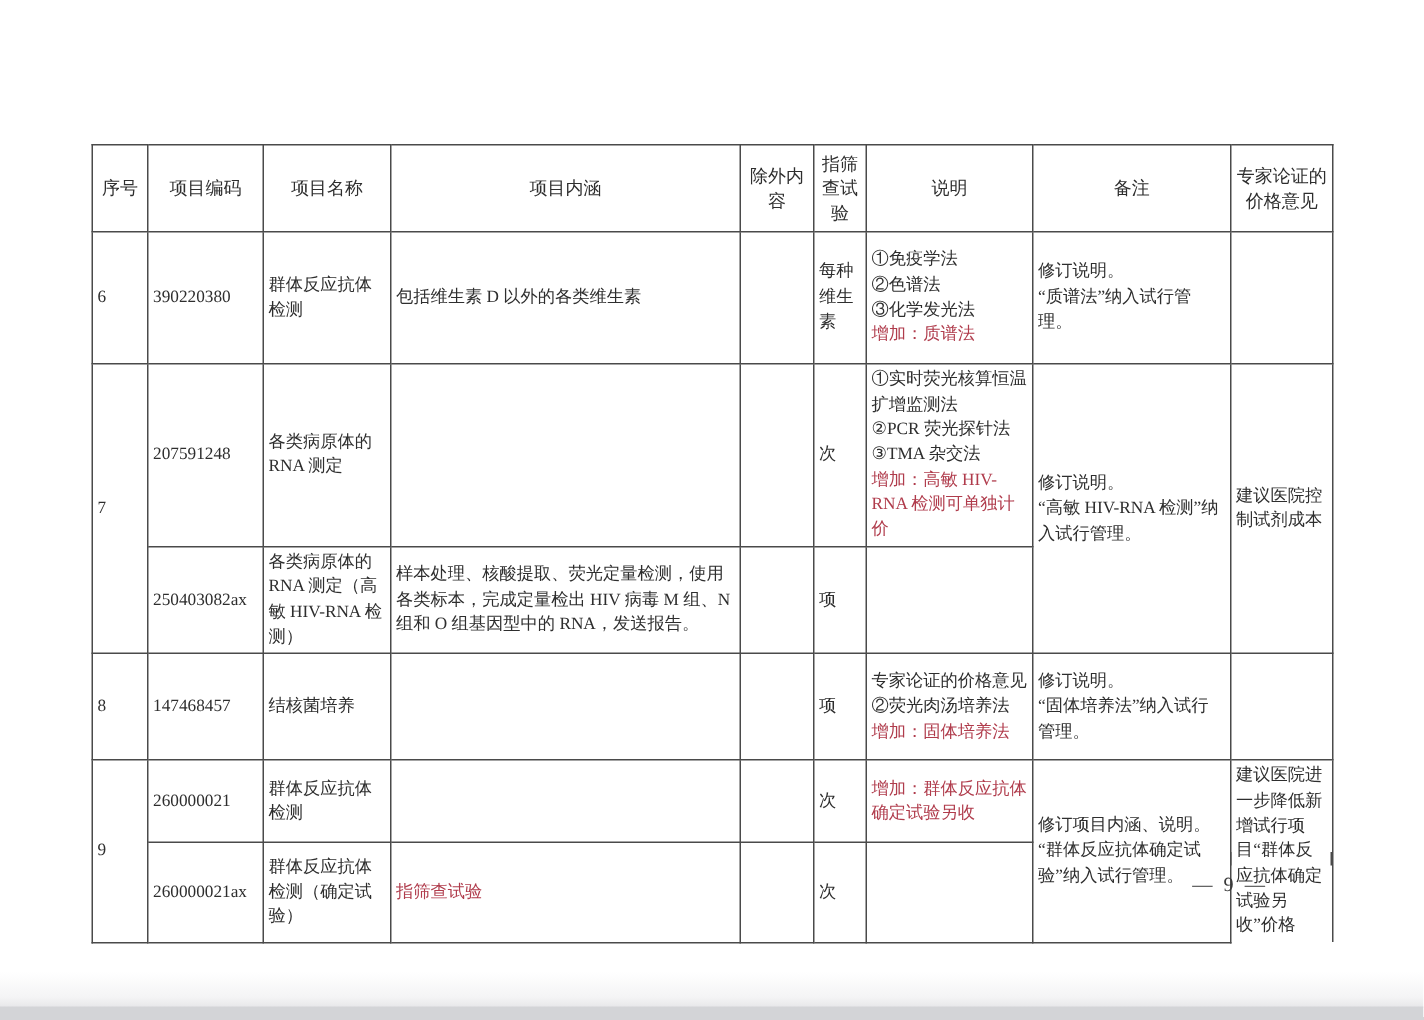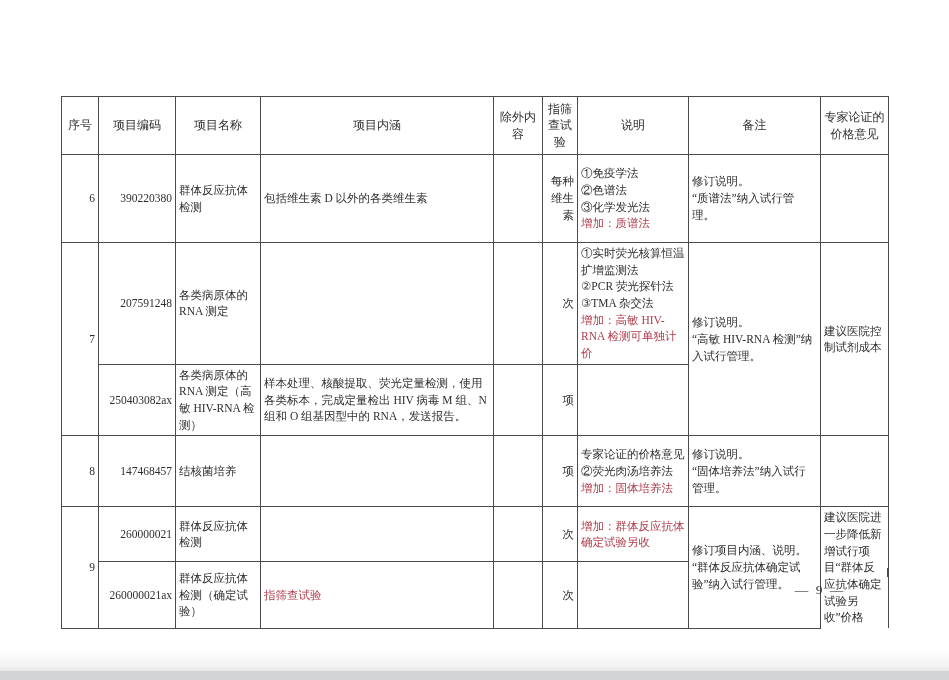--- a/index.html
+++ b/index.html
@@ -22,21 +22,21 @@
     border:1px solid #4a4a4a;
     font-weight:normal;
     font-size:11.5px;
     line-height:1.45;
     padding:2px 3px;
     vertical-align:middle;
     word-break:break-word;
   }
   .fee th{font-size:12px;text-align:center;padding:2px 1px;line-height:1.35;}
   .fee th.small{font-size:12px;}
-  .c{text-align:right;}
+  .c{text-align:left;}
   .ml{white-space:pre-line;display:block;}
   .red{color:#b03c4c;}
   .remark-cell{line-height:1.6;}
   .opinion-top{vertical-align:top;padding-top:5px;line-height:1.4;text-align:left;}
   .no-bottom{border-bottom:none !important;}
   
   .dangle{position:absolute;left:820px;top:568px;width:68px;height:9px;
     border-left:1px solid #4a4a4a;border-right:1px solid #4a4a4a;box-sizing:border-box;}
   .page-number{position:absolute;left:770px;top:582px;width:100px;
     text-align:center;font-size:13.5px;color:#3a3a3a;letter-spacing:2px;}

